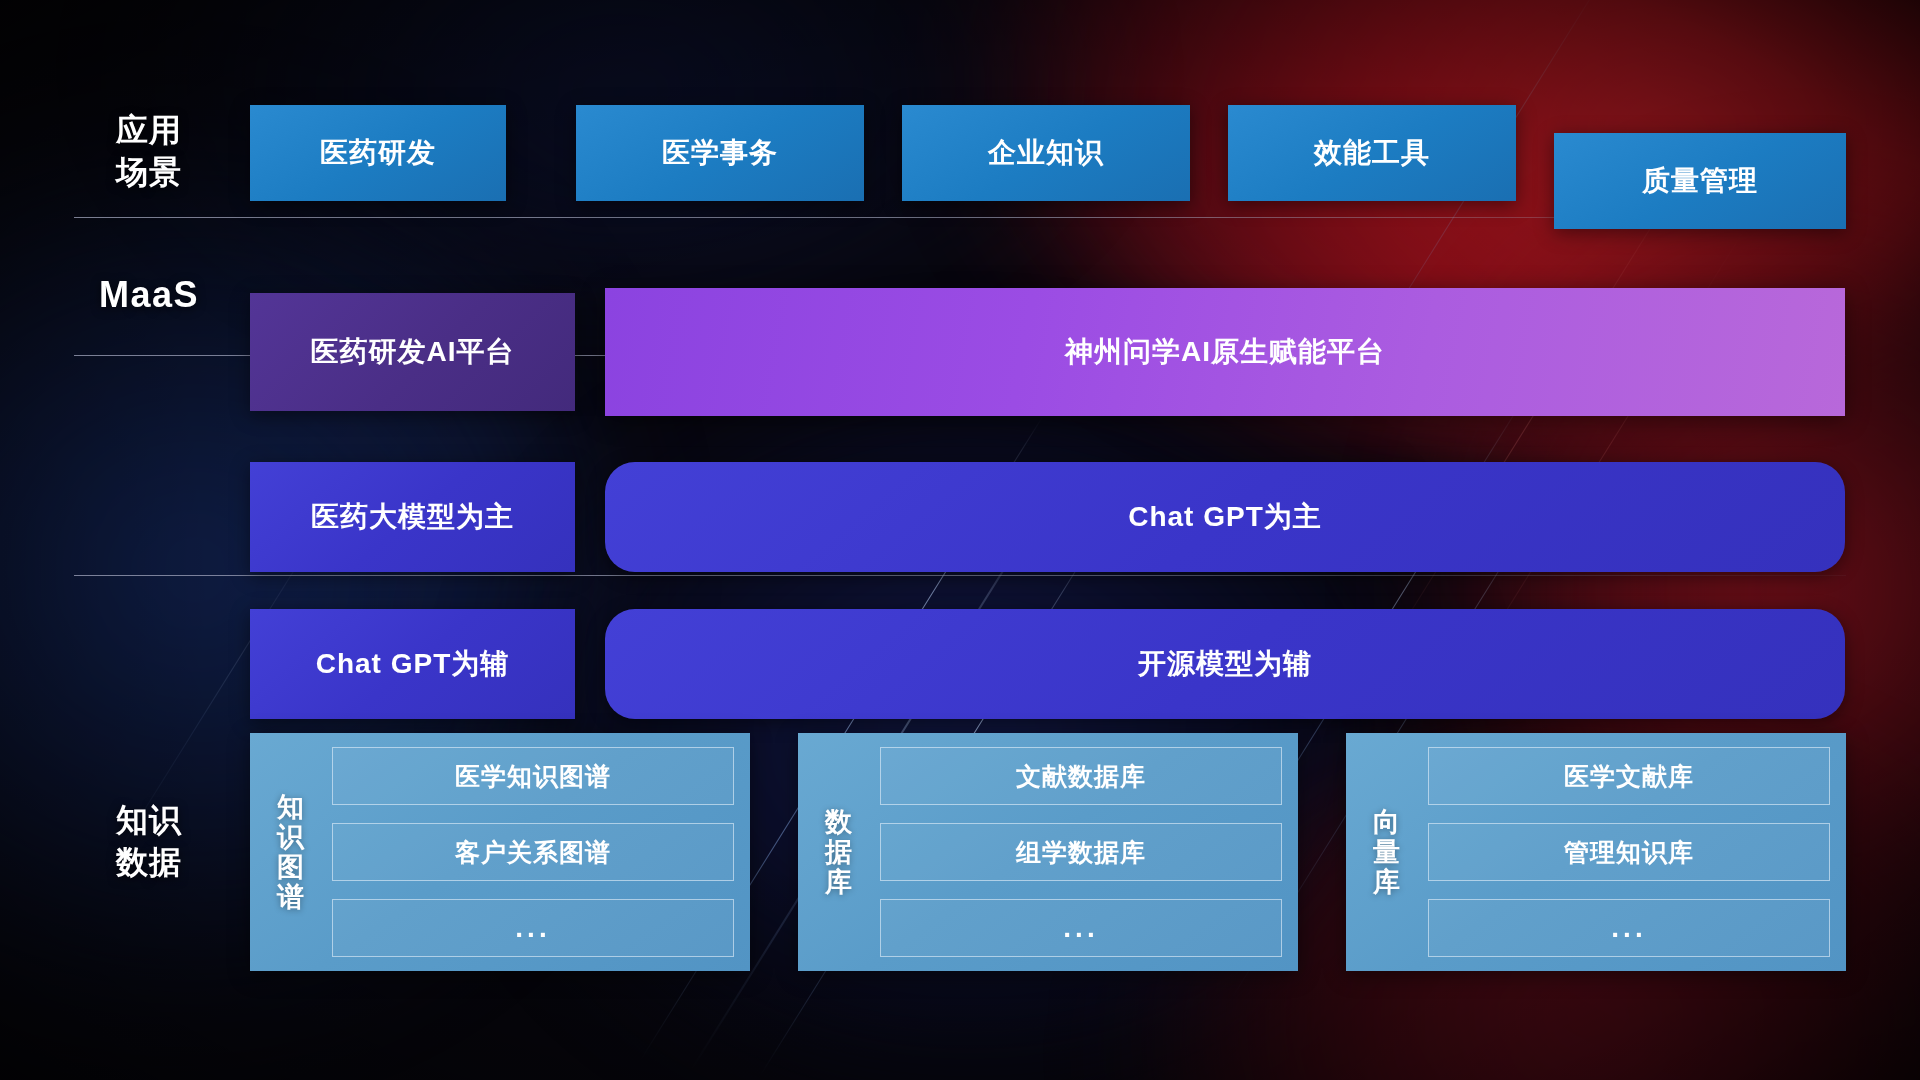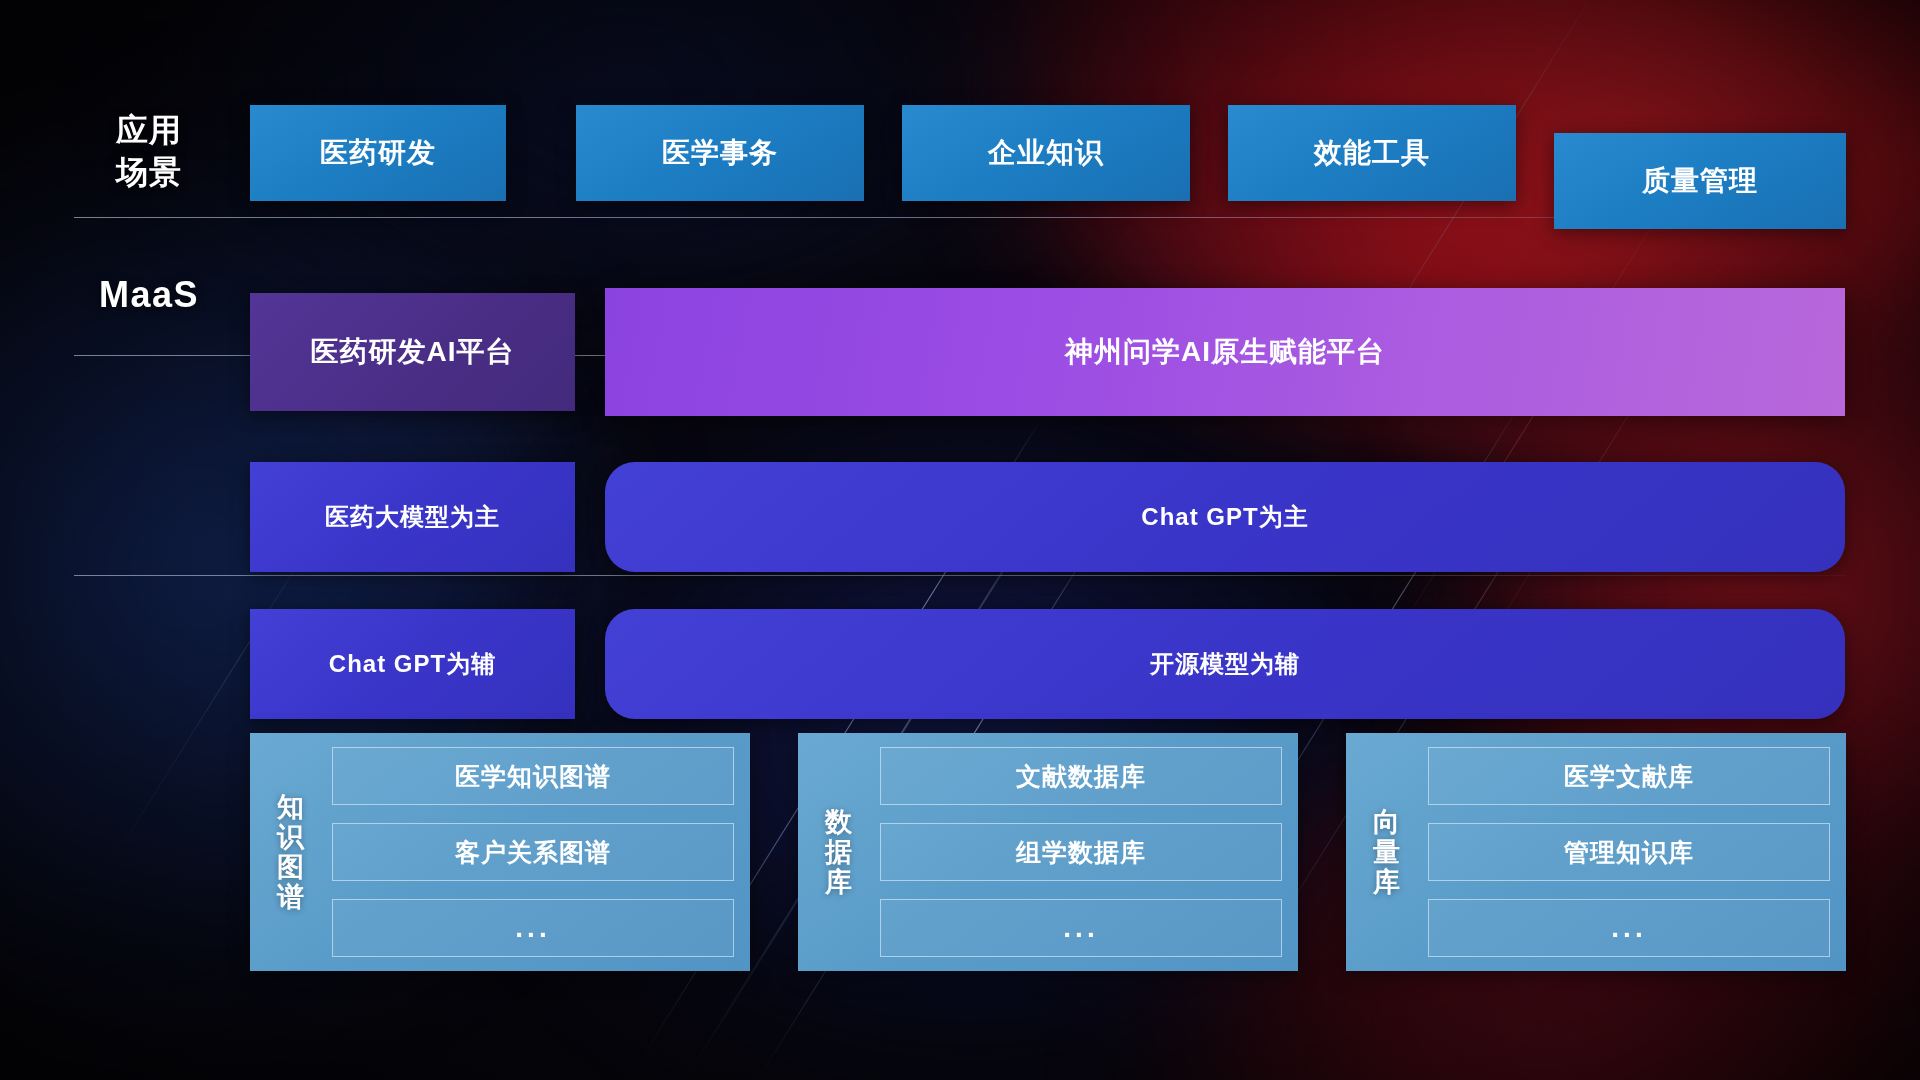--- a/index.html
+++ b/index.html
@@ -98,21 +98,21 @@
     display:flex; align-items:center; justify-content:center;
     color:#fff; font-size:28px; font-weight:bold; letter-spacing:1px;
     box-shadow:0 4px 22px rgba(0,0,0,.45);
   }
 
   
   .alg-box {
     position:absolute; height:110px;
     background:linear-gradient(140deg,#4340d6 0%,#3a35c9 50%,#3531bd 100%);
     display:flex; align-items:center; justify-content:center;
-    color:#fff; font-size:24px; font-weight:bold; letter-spacing:1px;
+    color:#fff; font-size:28px; font-weight:bold; letter-spacing:1px;
     box-shadow:0 4px 18px rgba(0,0,0,.45);
   }
   .alg-l { left:250px; width:325px; }
   .alg-r { left:605px; width:1240px;border-radius:30px; }
   .alg-top { top:462px; }
   .alg-bot { top:609px; }
 
   
   .kgroup {
     position:absolute; top:733px; height:238px;
@@ -170,20 +170,22 @@
 
 <div id="sheet">
 
   <div class="divider" style="top:217px;"></div>
   <div class="divider" style="top:355px;"></div>
   <div class="divider" style="top:575px;"></div>
 
   <div class="row-label" style="top: 110px; white-space: pre;" style-white-space="pre">应用
 场景</div>
   <div class="row-label maas" style="top: 272px; white-space: pre;">MaaS</div>
+  <div class="row-label" style="top: 800px; white-space: pre;">知识
+数据</div>
 
   <div class="app-box" style="left:250px;  width:256px;">医药研发</div>
   <div class="app-box" style="left:902px;  width:288px;">企业知识</div>
   <div class="app-box" style="left:576px;  width:288px;">医学事务</div>
   <div class="app-box" style="left:1228px; width:288px;">效能工具</div>
   <div class="app-box" style="left:1554px; width:292px;margin-top:28px;">质量管理</div>
 
   <div class="maas-left">医药研发AI平台</div>
   <div class="maas-right">神州问学AI原生赋能平台</div>
 

